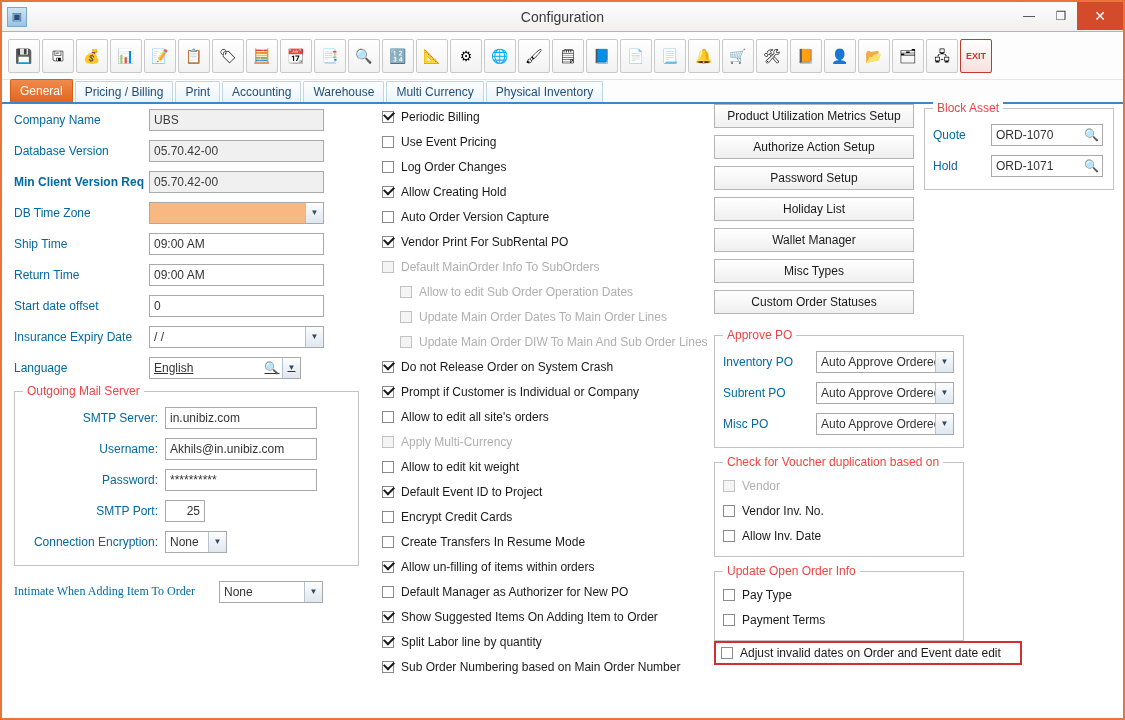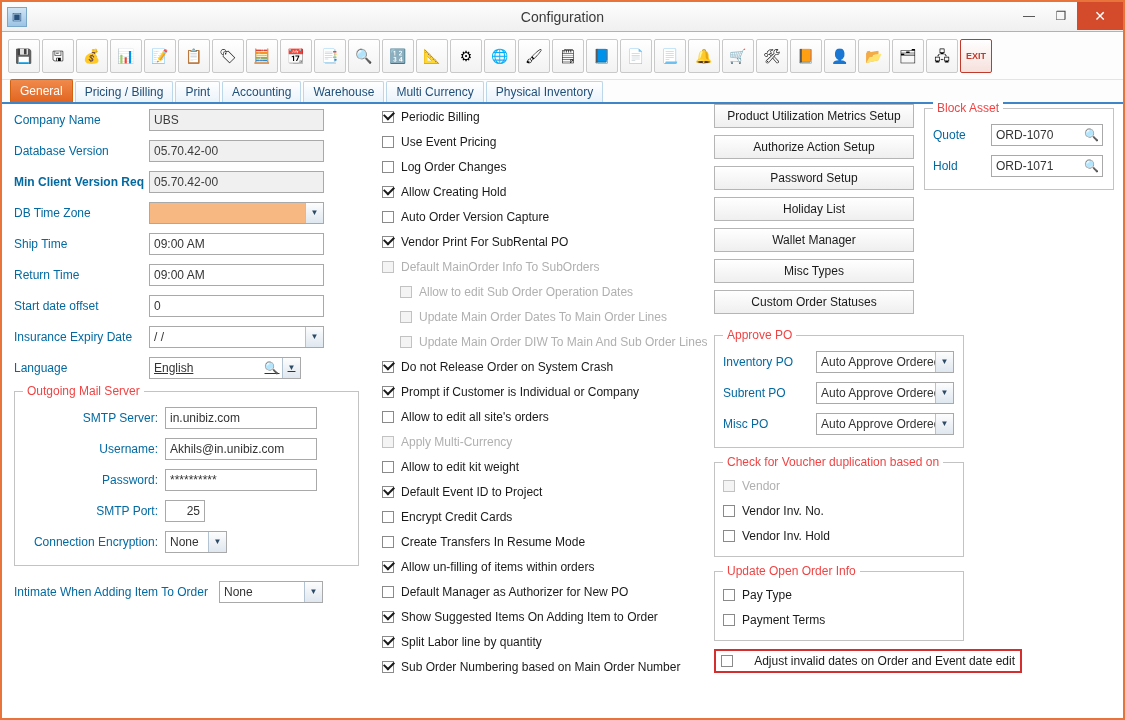--- a/index.html
+++ b/index.html
@@ -415,21 +415,21 @@
             <div class="frow">
               <div class="flabel" style="width: 142px; text-align: right; padding-right: 7px;">Connection Encryption:</div>
               <div class="combo" style="width: 62px;">
                 <span class="val">None</span>
                 <span class="arrow">▼</span>
               </div>
             </div>
           </div>
       </div>
       <div class="frow" style="margin-top:10px;">
-        <div class="flabel" style="width:205px;">Intimate When Adding Item To Order</div>
+        <div class="flabel" style="width:205px;font-family:Liberation Serif, serif;">Intimate When Adding Item To Order</div>
         <div class="combo" style="width:104px;">
           <span class="val">None</span>
           <span class="arrow">▼</span>
         </div>
       </div>
     </div>
 
     <div class="col" id="col-mid">
         <div class="cbrow">
           <div class="cb checked"></div>
@@ -606,39 +606,39 @@
             <div class="cbrow">
               <div class="cb disabled"></div>
               <span class="cbtext disabled">Vendor</span>
             </div>
             <div class="cbrow">
               <div class="cb"></div>
               <span class="cbtext">Vendor Inv. No.</span>
             </div>
             <div class="cbrow">
               <div class="cb"></div>
-              <span class="cbtext">Vendor Inv. Hold</span>
+              <span class="cbtext">Allow Inv. Date</span>
             </div>
           </div>
       </div>
 
       <div class="group" style="width:250px; margin-top:14px;">
         <div class="legend">Update Open Order Info</div>
         <div id="update-open-rows">
             <div class="cbrow">
               <div class="cb"></div>
               <span class="cbtext">Pay Type</span>
             </div>
             <div class="cbrow">
               <div class="cb"></div>
               <span class="cbtext">Payment Terms</span>
             </div>
           </div>
       </div>
 
-      <div class="highlight-box" style="width: 308px; margin-top: 8px; border-color: rgb(211, 47, 47); justify-content: space-between;">
+      <div class="highlight-box" style="width: 308px; margin-top: 0; border-color: rgb(211, 47, 47);">
         <div class="cb" id="adjust-cb"></div>
         <span class="cbtext">Adjust invalid dates on Order and Event date edit</span>
       </div>
     </div>
 
   </div>
 </div>
 
 </body></html>

